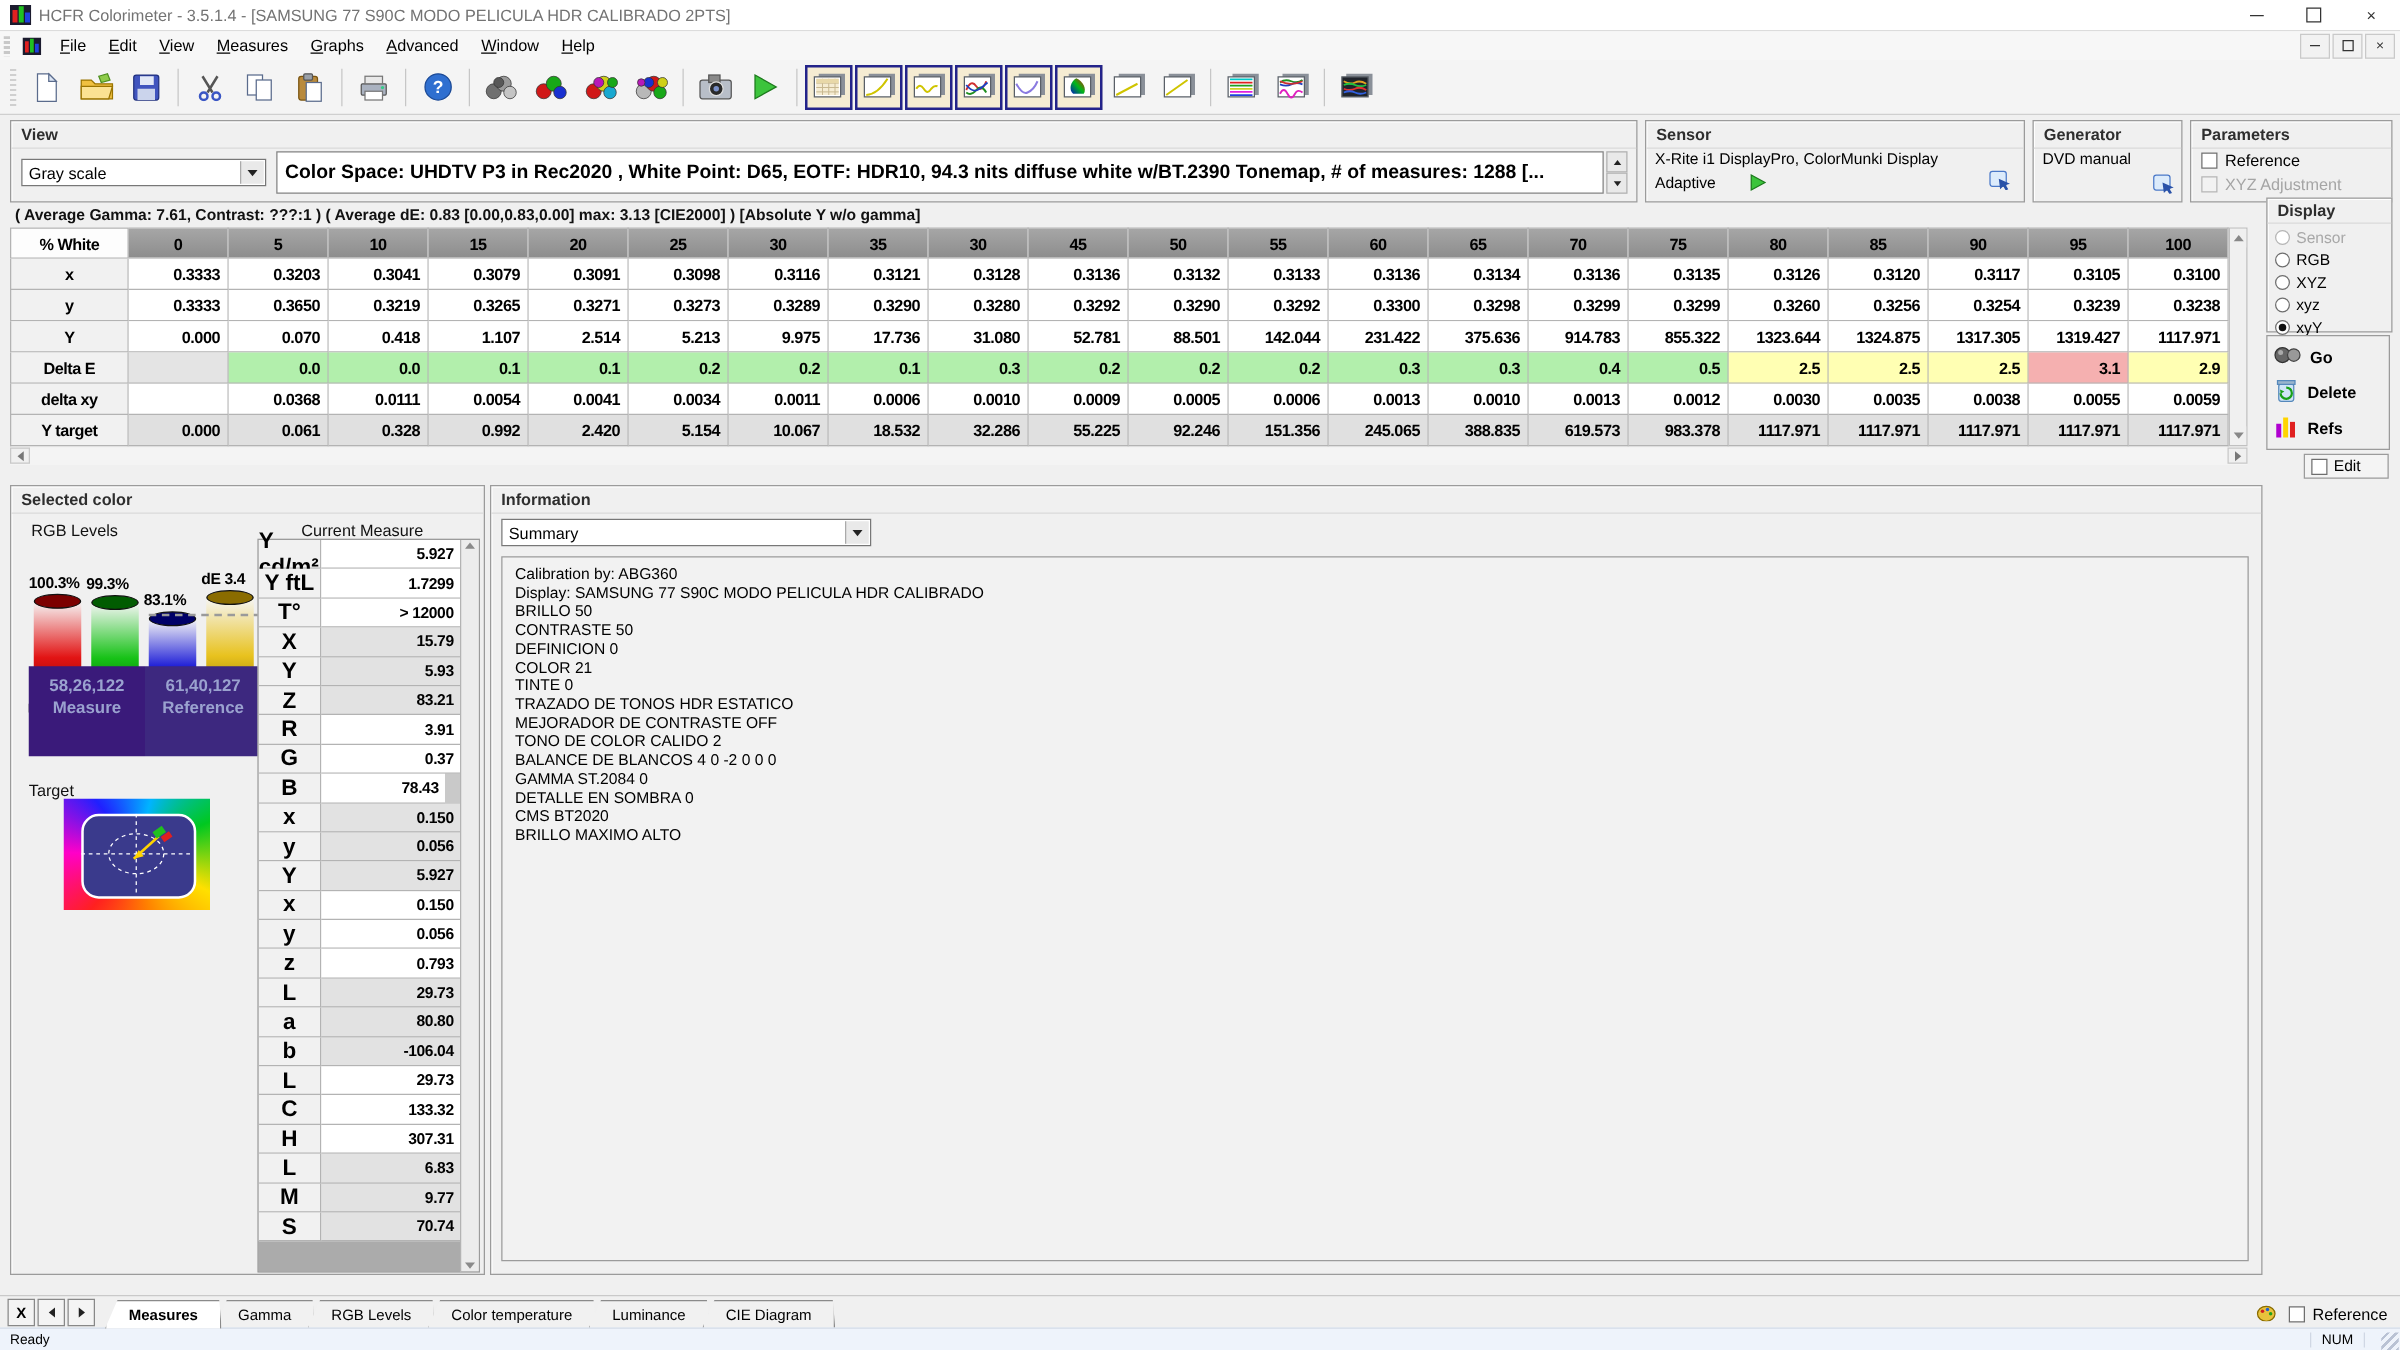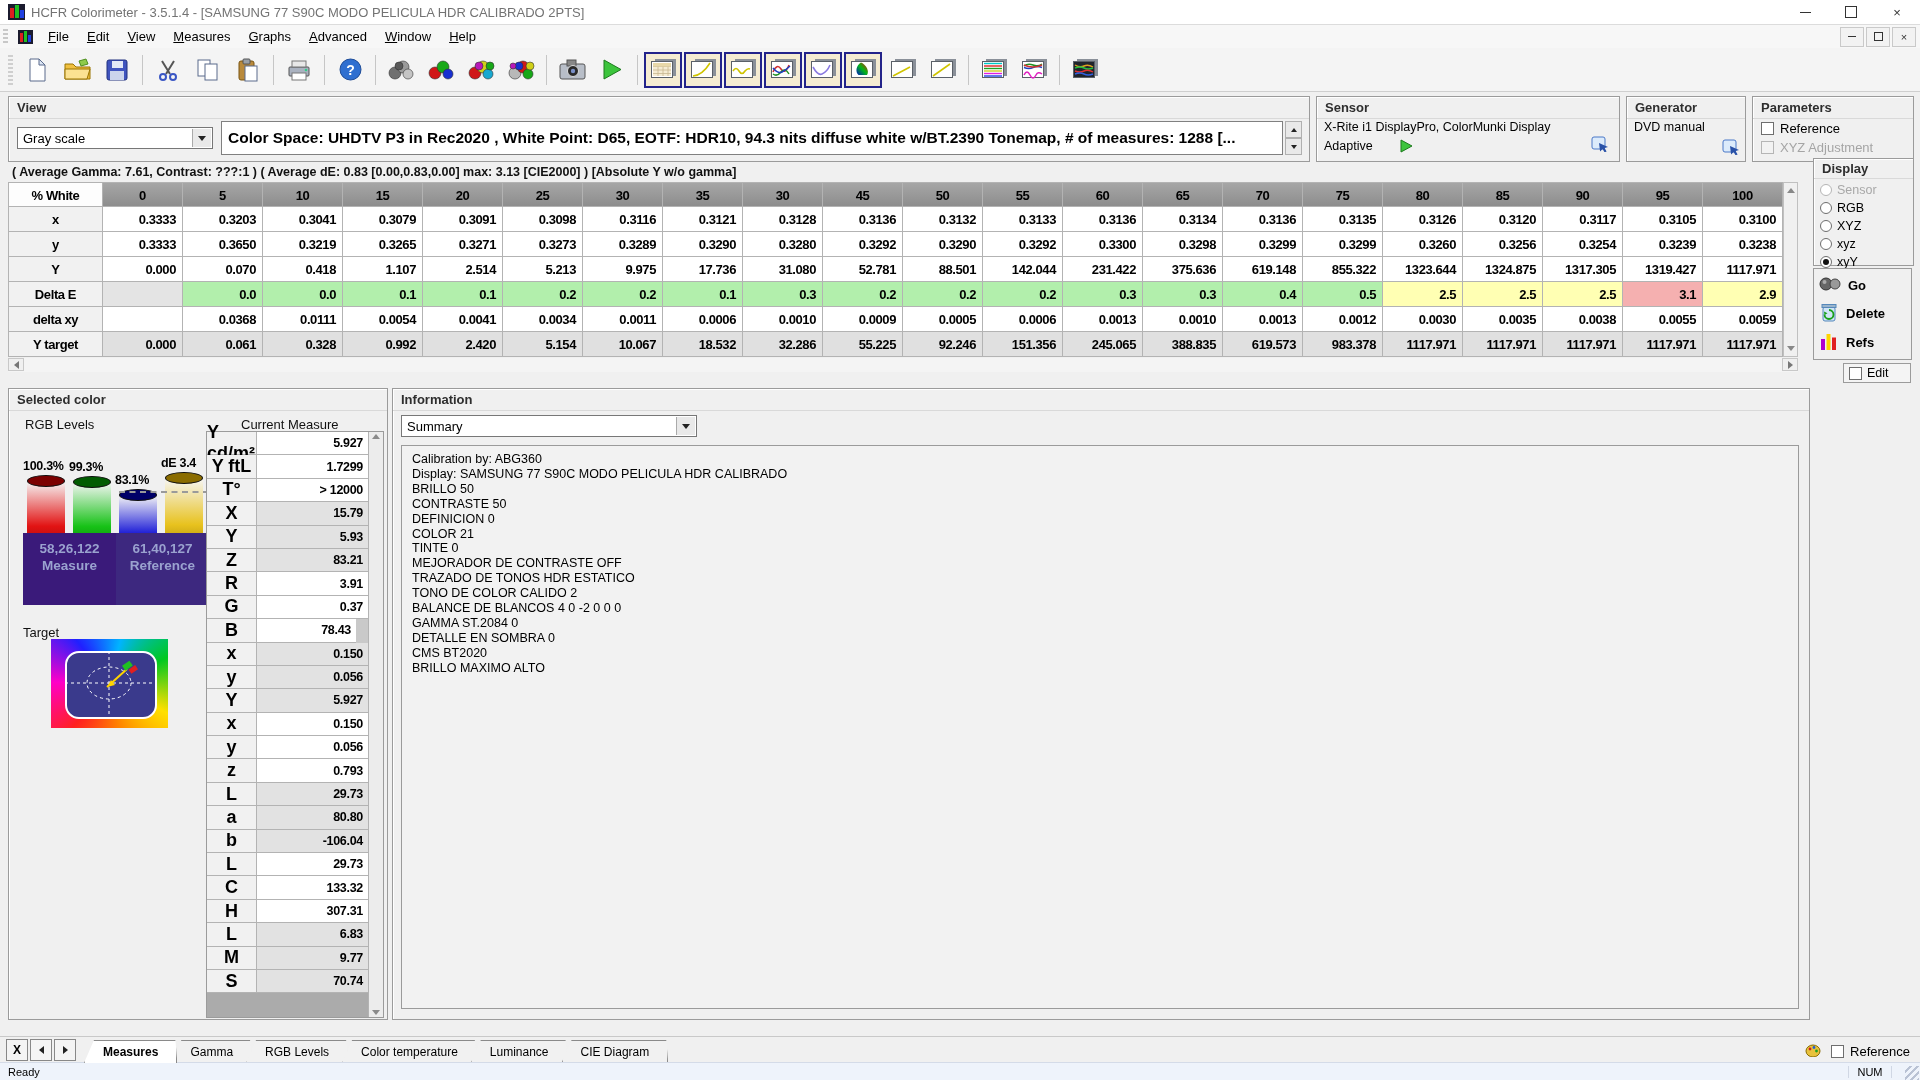--- a/index.html
+++ b/index.html
@@ -566,21 +566,21 @@
       <div class="cell ">2.514</div>
       <div class="cell ">5.213</div>
       <div class="cell ">9.975</div>
       <div class="cell ">17.736</div>
       <div class="cell ">31.080</div>
       <div class="cell ">52.781</div>
       <div class="cell ">88.501</div>
       <div class="cell ">142.044</div>
       <div class="cell ">231.422</div>
       <div class="cell ">375.636</div>
-      <div class="cell ">619.148</div>
+      <div class="cell ">914.783</div>
       <div class="cell ">855.322</div>
       <div class="cell ">1323.644</div>
       <div class="cell ">1324.875</div>
       <div class="cell ">1317.305</div>
       <div class="cell ">1319.427</div>
       <div class="cell ">1117.971</div>
       <div class="cell rowlbl">Delta E</div>
       <div class="cell c-gray"></div>
       <div class="cell c-green">0.0</div>
       <div class="cell c-green">0.0</div>
@@ -879,22 +879,22 @@
         </span>
     </div>
     <div class="info-text" id="information-lines">
         <div>Calibration by: ABG360</div>
         <div>Display: SAMSUNG 77 S90C MODO PELICULA HDR CALIBRADO</div>
         <div>BRILLO 50</div>
         <div>CONTRASTE 50</div>
         <div>DEFINICION 0</div>
         <div>COLOR 21</div>
         <div>TINTE 0</div>
+        <div>TRAZADO DE TONOS HDR ESTATICO</div>
         <div>MEJORADOR DE CONTRASTE OFF</div>
-        <div>TRAZADO DE TONOS HDR ESTATICO</div>
         <div>TONO DE COLOR CALIDO 2</div>
         <div>BALANCE DE BLANCOS 4 0 -2 0 0 0</div>
         <div>GAMMA ST.2084 0</div>
         <div>DETALLE EN SOMBRA 0</div>
         <div>CMS  BT2020</div>
         <div>BRILLO MAXIMO ALTO</div>
       </div>
   </div>
 
   <div class="tabbar">

